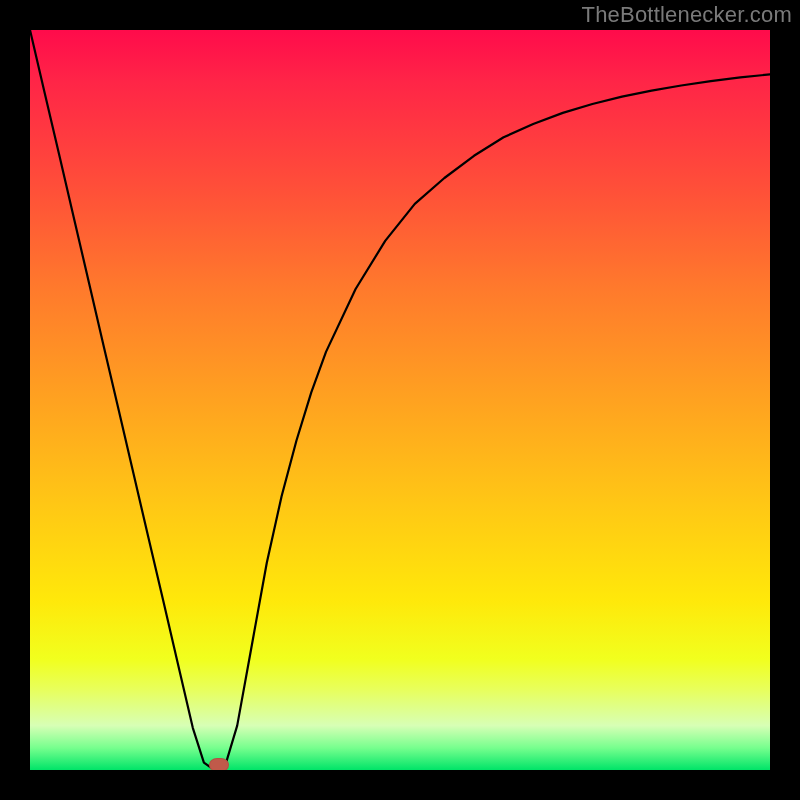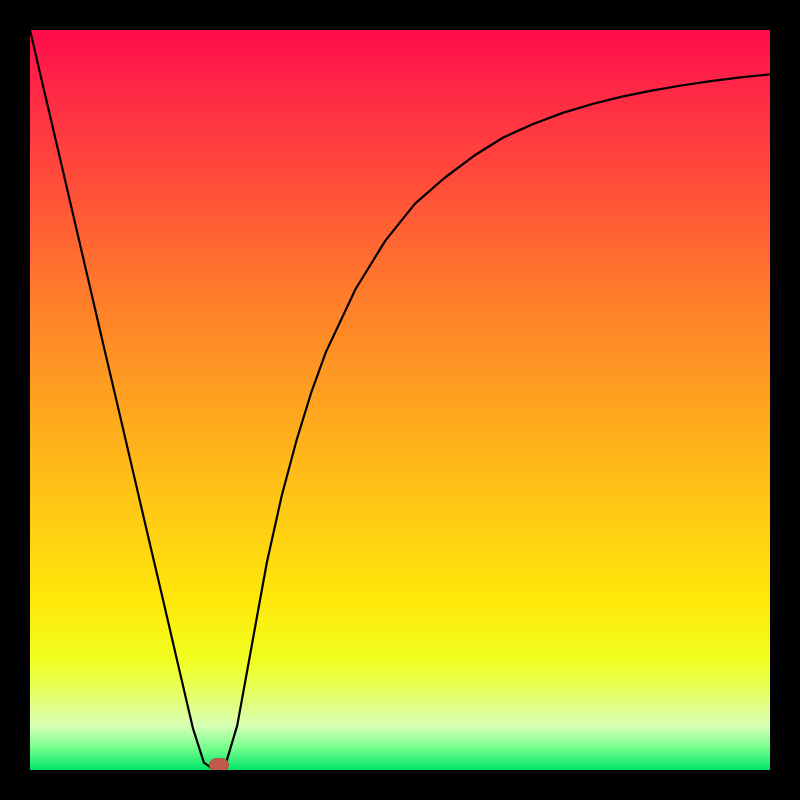--- a/index.html
+++ b/index.html
@@ -67,20 +67,21 @@
     background: #c05a4a;
     box-shadow: 0 0 0 1px rgba(0,0,0,0.08) inset;
     transform: translate(-50%, -50%);
     z-index: 7;
   }
 </style>
 </head>
 <body>
 
 <div class="frame">
+  <div class="watermark">TheBottlenecker.com</div>
 
   <div class="plot-area">
     <div class="gradient"></div>
     <svg class="curve" viewBox="0 0 740 740" preserveAspectRatio="none">
       <path d="M0.0 0.0 L14.8 63.6 L29.6 126.5 L44.4 190.2 L59.2 253.8 L74.0 317.5 L88.8 380.4 L103.6 444.0 L118.4 507.6 L133.2 570.5 L148.0 634.2 L162.8 697.8 L173.9 732.6 L181.3 737.8 L188.7 737.8 L196.1 732.6 L207.2 695.6 L222.0 614.2 L236.8 532.8 L251.6 466.2 L266.4 410.7 L281.2 362.6 L296.0 321.9 L325.6 259.0 L355.2 210.9 L384.8 173.9 L414.4 148.0 L444.0 125.8 L473.6 107.3 L503.2 94.0 L532.8 82.9 L562.4 74.0 L592.0 66.6 L621.6 60.7 L651.2 55.5 L680.8 51.1 L710.4 47.4 L740.0 44.4" fill="none" stroke="#000" stroke-width="2.2" stroke-linejoin="round" stroke-linecap="round"></path>
     </svg>
     <div class="marker" style="left: 188.7px; top: 734.78px;"></div>
   </div>
 </div>
 

